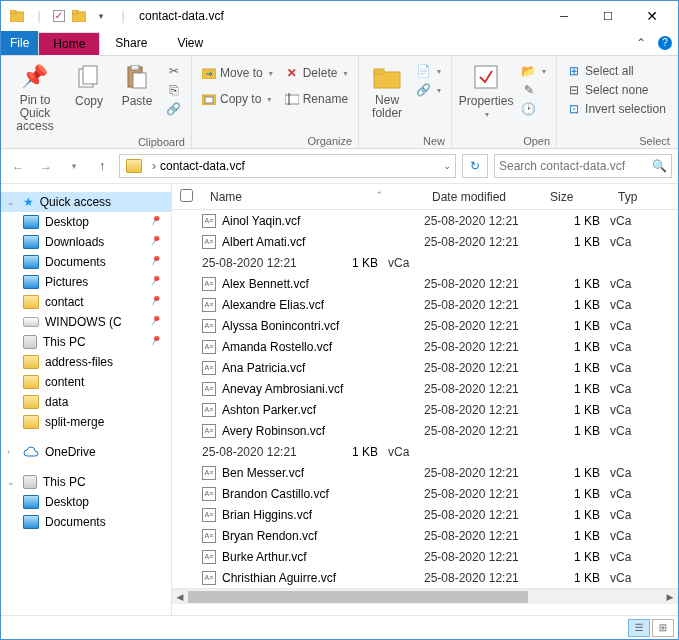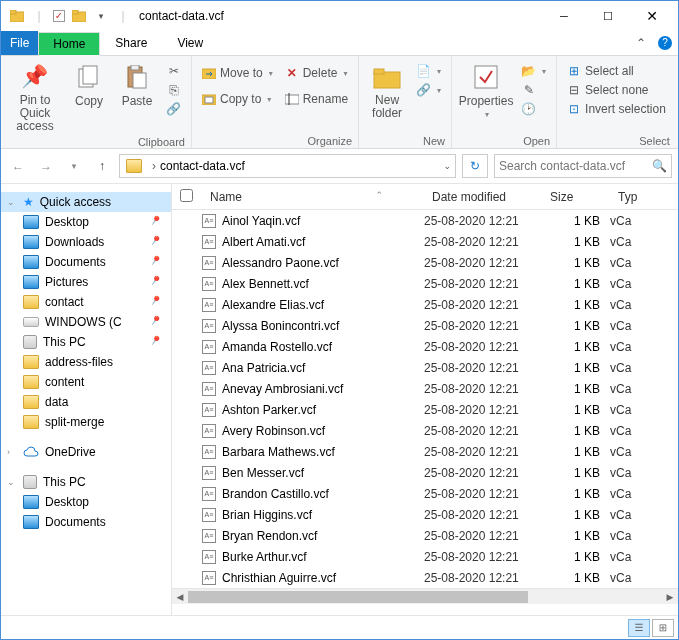--- a/index.html
+++ b/index.html
@@ -6,21 +6,21 @@
 body { width: 679px; height: 640px; background: #fff; overflow: hidden; position: relative; border: 1px solid #4a8ed8;}
 .titlebar { display: flex; align-items: center; height: 30px; padding: 0 4px; }
 .titlebar .qat { display: flex; gap: 6px; align-items: center; padding-left: 4px; }
 .titlebar .qat span { width: 16px; height: 16px; display: flex; align-items: center; justify-content: center; }
 .titlebar .title { margin-left: 8px; font-size: 12px; color: #000; }
 .titlebar .winctrl { margin-left: auto; display: flex; }
 .titlebar .winctrl div { width: 44px; height: 28px; display: flex; align-items: center; justify-content: center; font-size: 11px; }
 .ribbon-tabs { display: flex; align-items: center; height: 24px; }
 .ribbon-tabs .tab { padding: 4px 14px; font-size: 12px; border: 1px solid transparent; }
 .ribbon-tabs .file-tab { background: #1979ca; color: #fff; padding: 4px 8px; }
-.ribbon-tabs .active { background: #22c55e; border: 1px solid #dadbdc; border-bottom-color: #f5f6f7; position: relative; top: 1px; }
+.ribbon-tabs .active { background: #be185d; border: 1px solid #dadbdc; border-bottom-color: #f5f6f7; position: relative; top: 1px; }
 .ribbon-tabs .spacer { flex: 1; }
 .ribbon-tabs .chevron, .ribbon-tabs .help { width: 22px; text-align: center; color: #555; }
 .ribbon-tabs .help { background: #0078d7; color: #fff; border-radius: 50%; width: 14px; height: 14px; line-height: 14px; font-size: 10px; margin: 0 6px; }
 .ribbon { background: #f5f6f7; border-top: 1px solid #dadbdc; border-bottom: 1px solid #dadbdc; height: 94px; display: flex; }
 .group { border-right: 1px solid #e1e2e3; padding: 2px 6px 1px; display: flex; flex-direction: column; }
 .group-body { display: flex; flex: 1; gap: 4px; align-items: flex-start; }
 .group-label { text-align: right; font-size: 11px; color: #666; padding-top: 2px; }
 .big-btn { display: flex; flex-direction: column; align-items: center; justify-content: center; width: 56px; text-align: center; font-size: 11px; color: #555; padding-top: 4px; gap: 2px; }
 .big-btn.narrow { width: 44px; }
 .big-btn .ico { width: 30px; height: 30px; display: flex; align-items: center; justify-content: center; font-size: 22px; }
@@ -408,24 +408,20 @@
           <div class="name">
             <span class="vcfi">A≡</span>
             <span>Albert Amati.vcf</span>
           </div>
           <div class="date">25-08-2020 12:21</div>
           <div class="size">1 KB</div>
           <div class="type">vCa</div>
         </div>
         <div class="row">
           <div class="chk"></div>
-          <div class="name">
-            <span class="vcfi">A≡</span>
-            <span>Alessandro Paone.vcf</span>
-          </div>
           <div class="date">25-08-2020 12:21</div>
           <div class="size">1 KB</div>
           <div class="type">vCa</div>
         </div>
         <div class="row">
           <div class="chk"></div>
           <div class="name">
             <span class="vcfi">A≡</span>
             <span>Alex Bennett.vcf</span>
           </div>
@@ -498,24 +494,20 @@
           <div class="name">
             <span class="vcfi">A≡</span>
             <span>Avery Robinson.vcf</span>
           </div>
           <div class="date">25-08-2020 12:21</div>
           <div class="size">1 KB</div>
           <div class="type">vCa</div>
         </div>
         <div class="row">
           <div class="chk"></div>
-          <div class="name">
-            <span class="vcfi">A≡</span>
-            <span>Barbara Mathews.vcf</span>
-          </div>
           <div class="date">25-08-2020 12:21</div>
           <div class="size">1 KB</div>
           <div class="type">vCa</div>
         </div>
         <div class="row">
           <div class="chk"></div>
           <div class="name">
             <span class="vcfi">A≡</span>
             <span>Ben Messer.vcf</span>
           </div>

